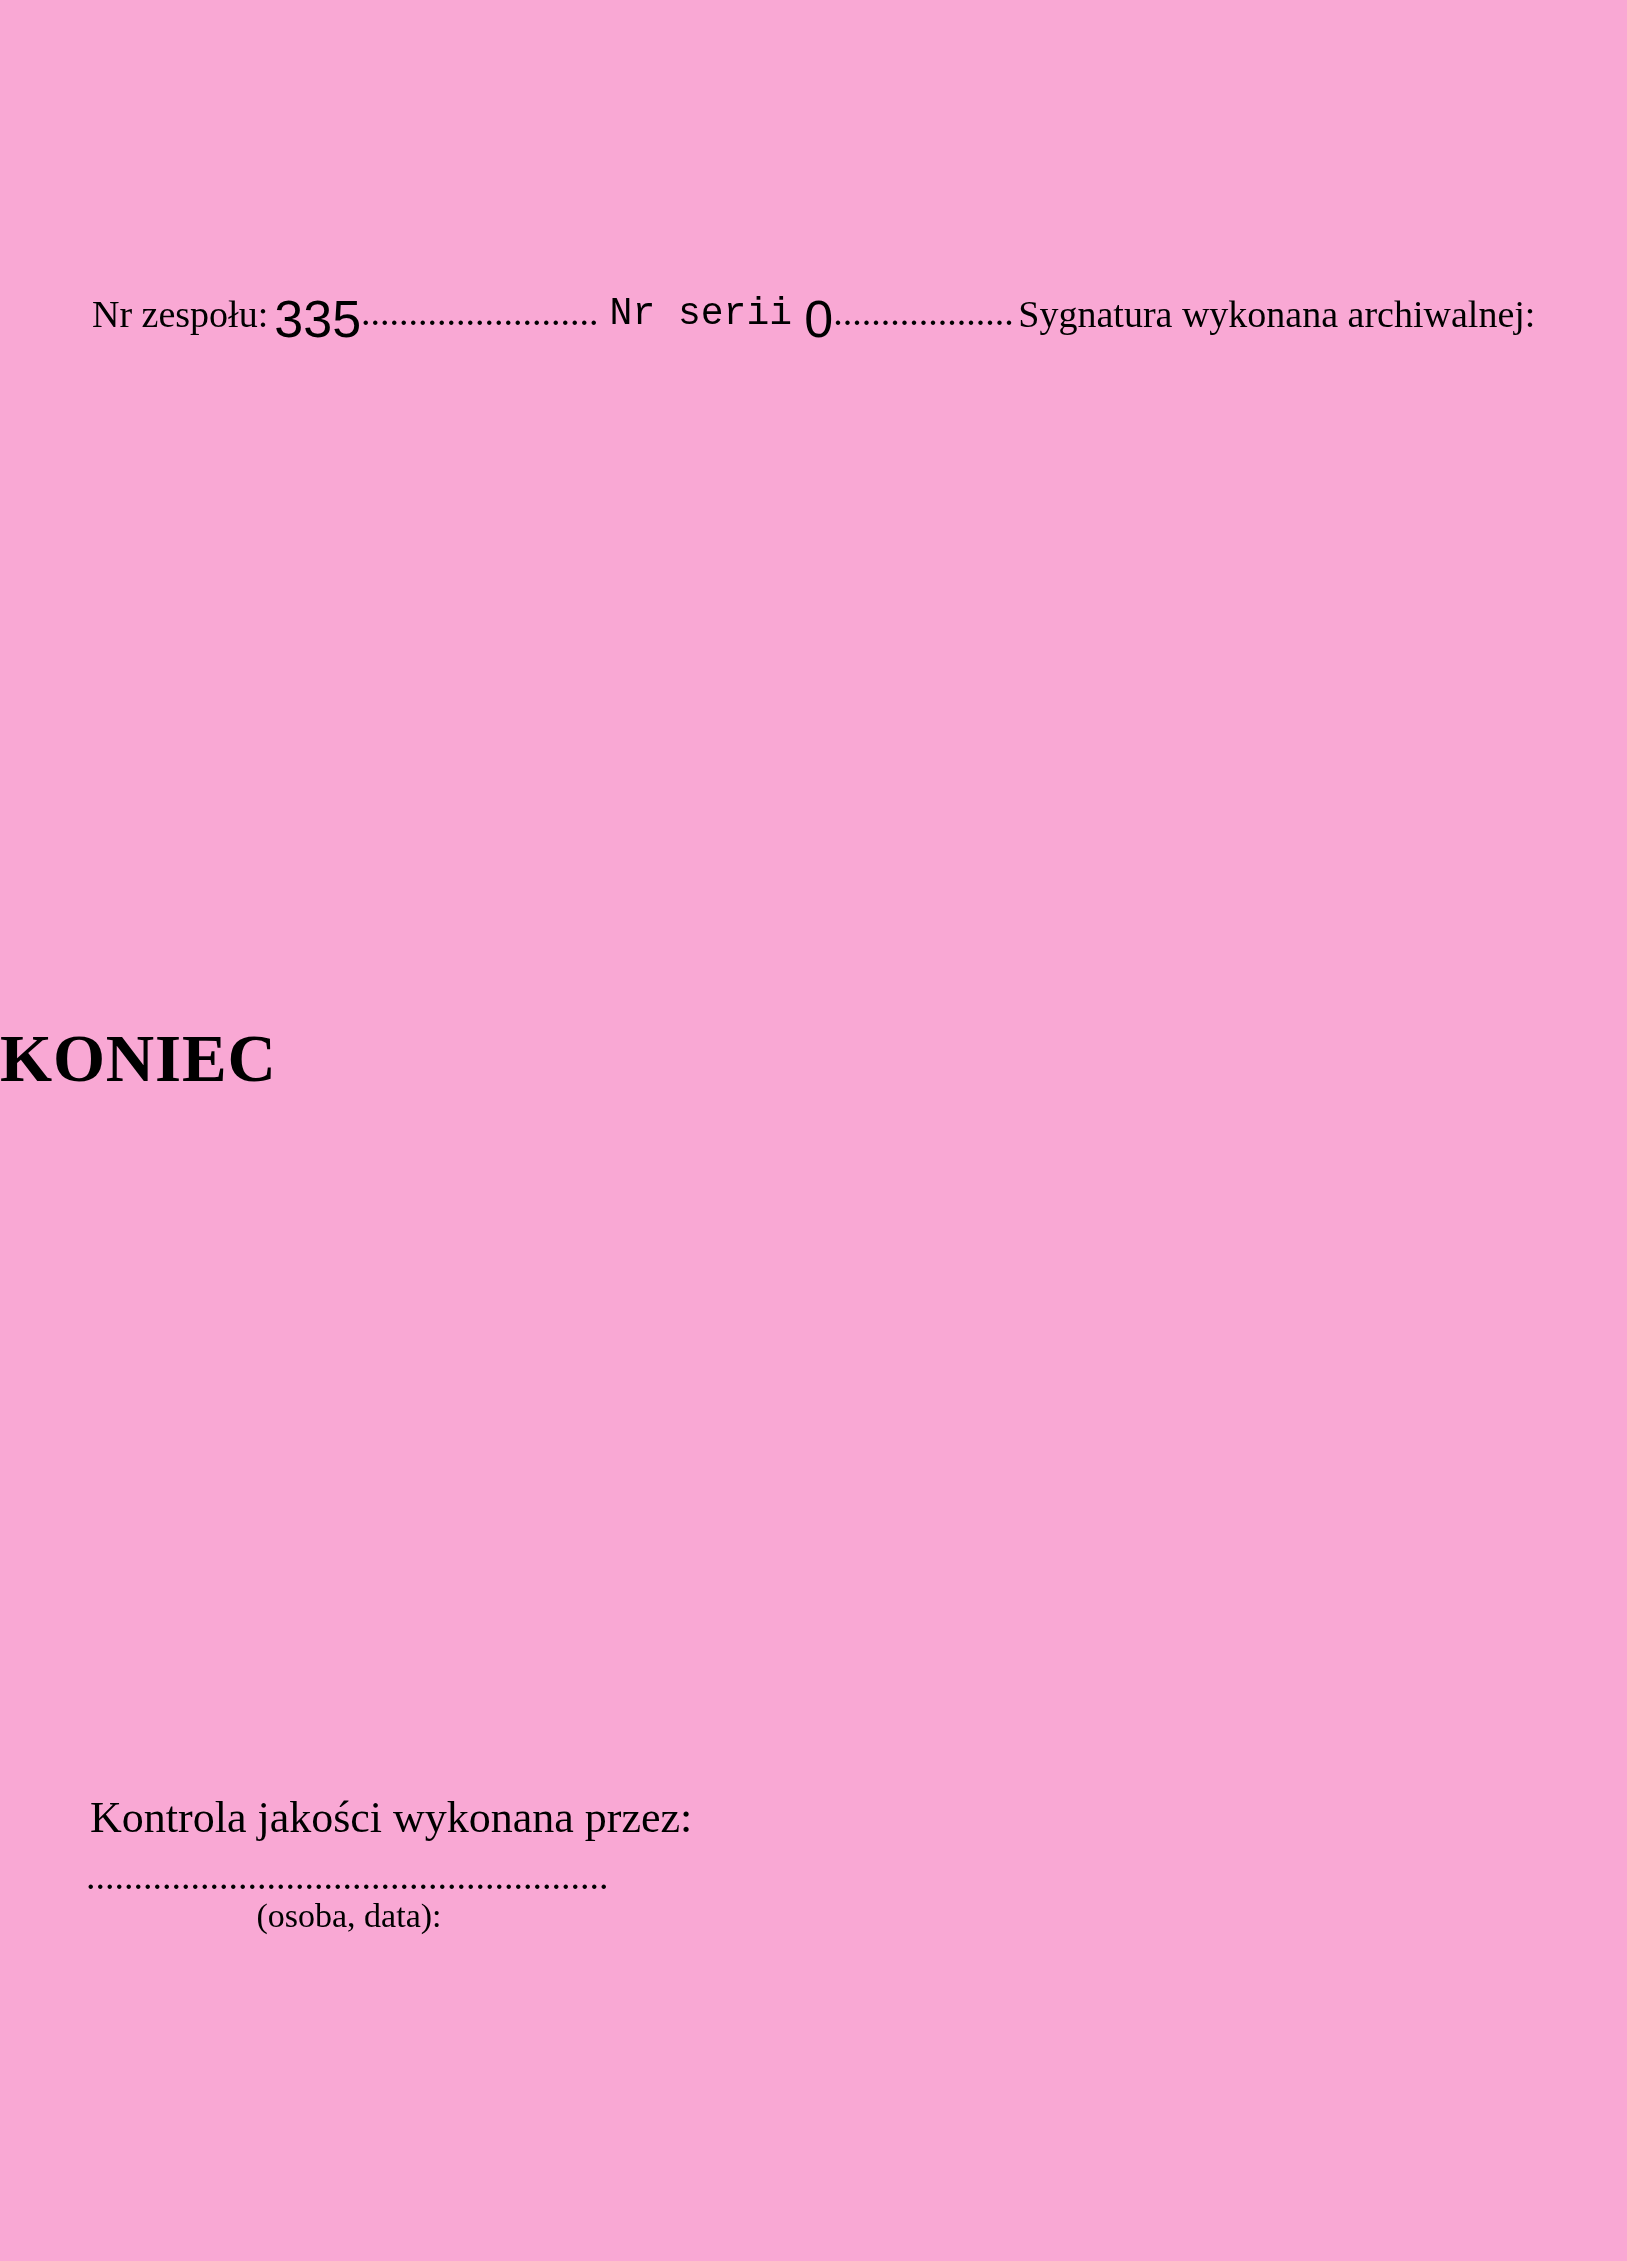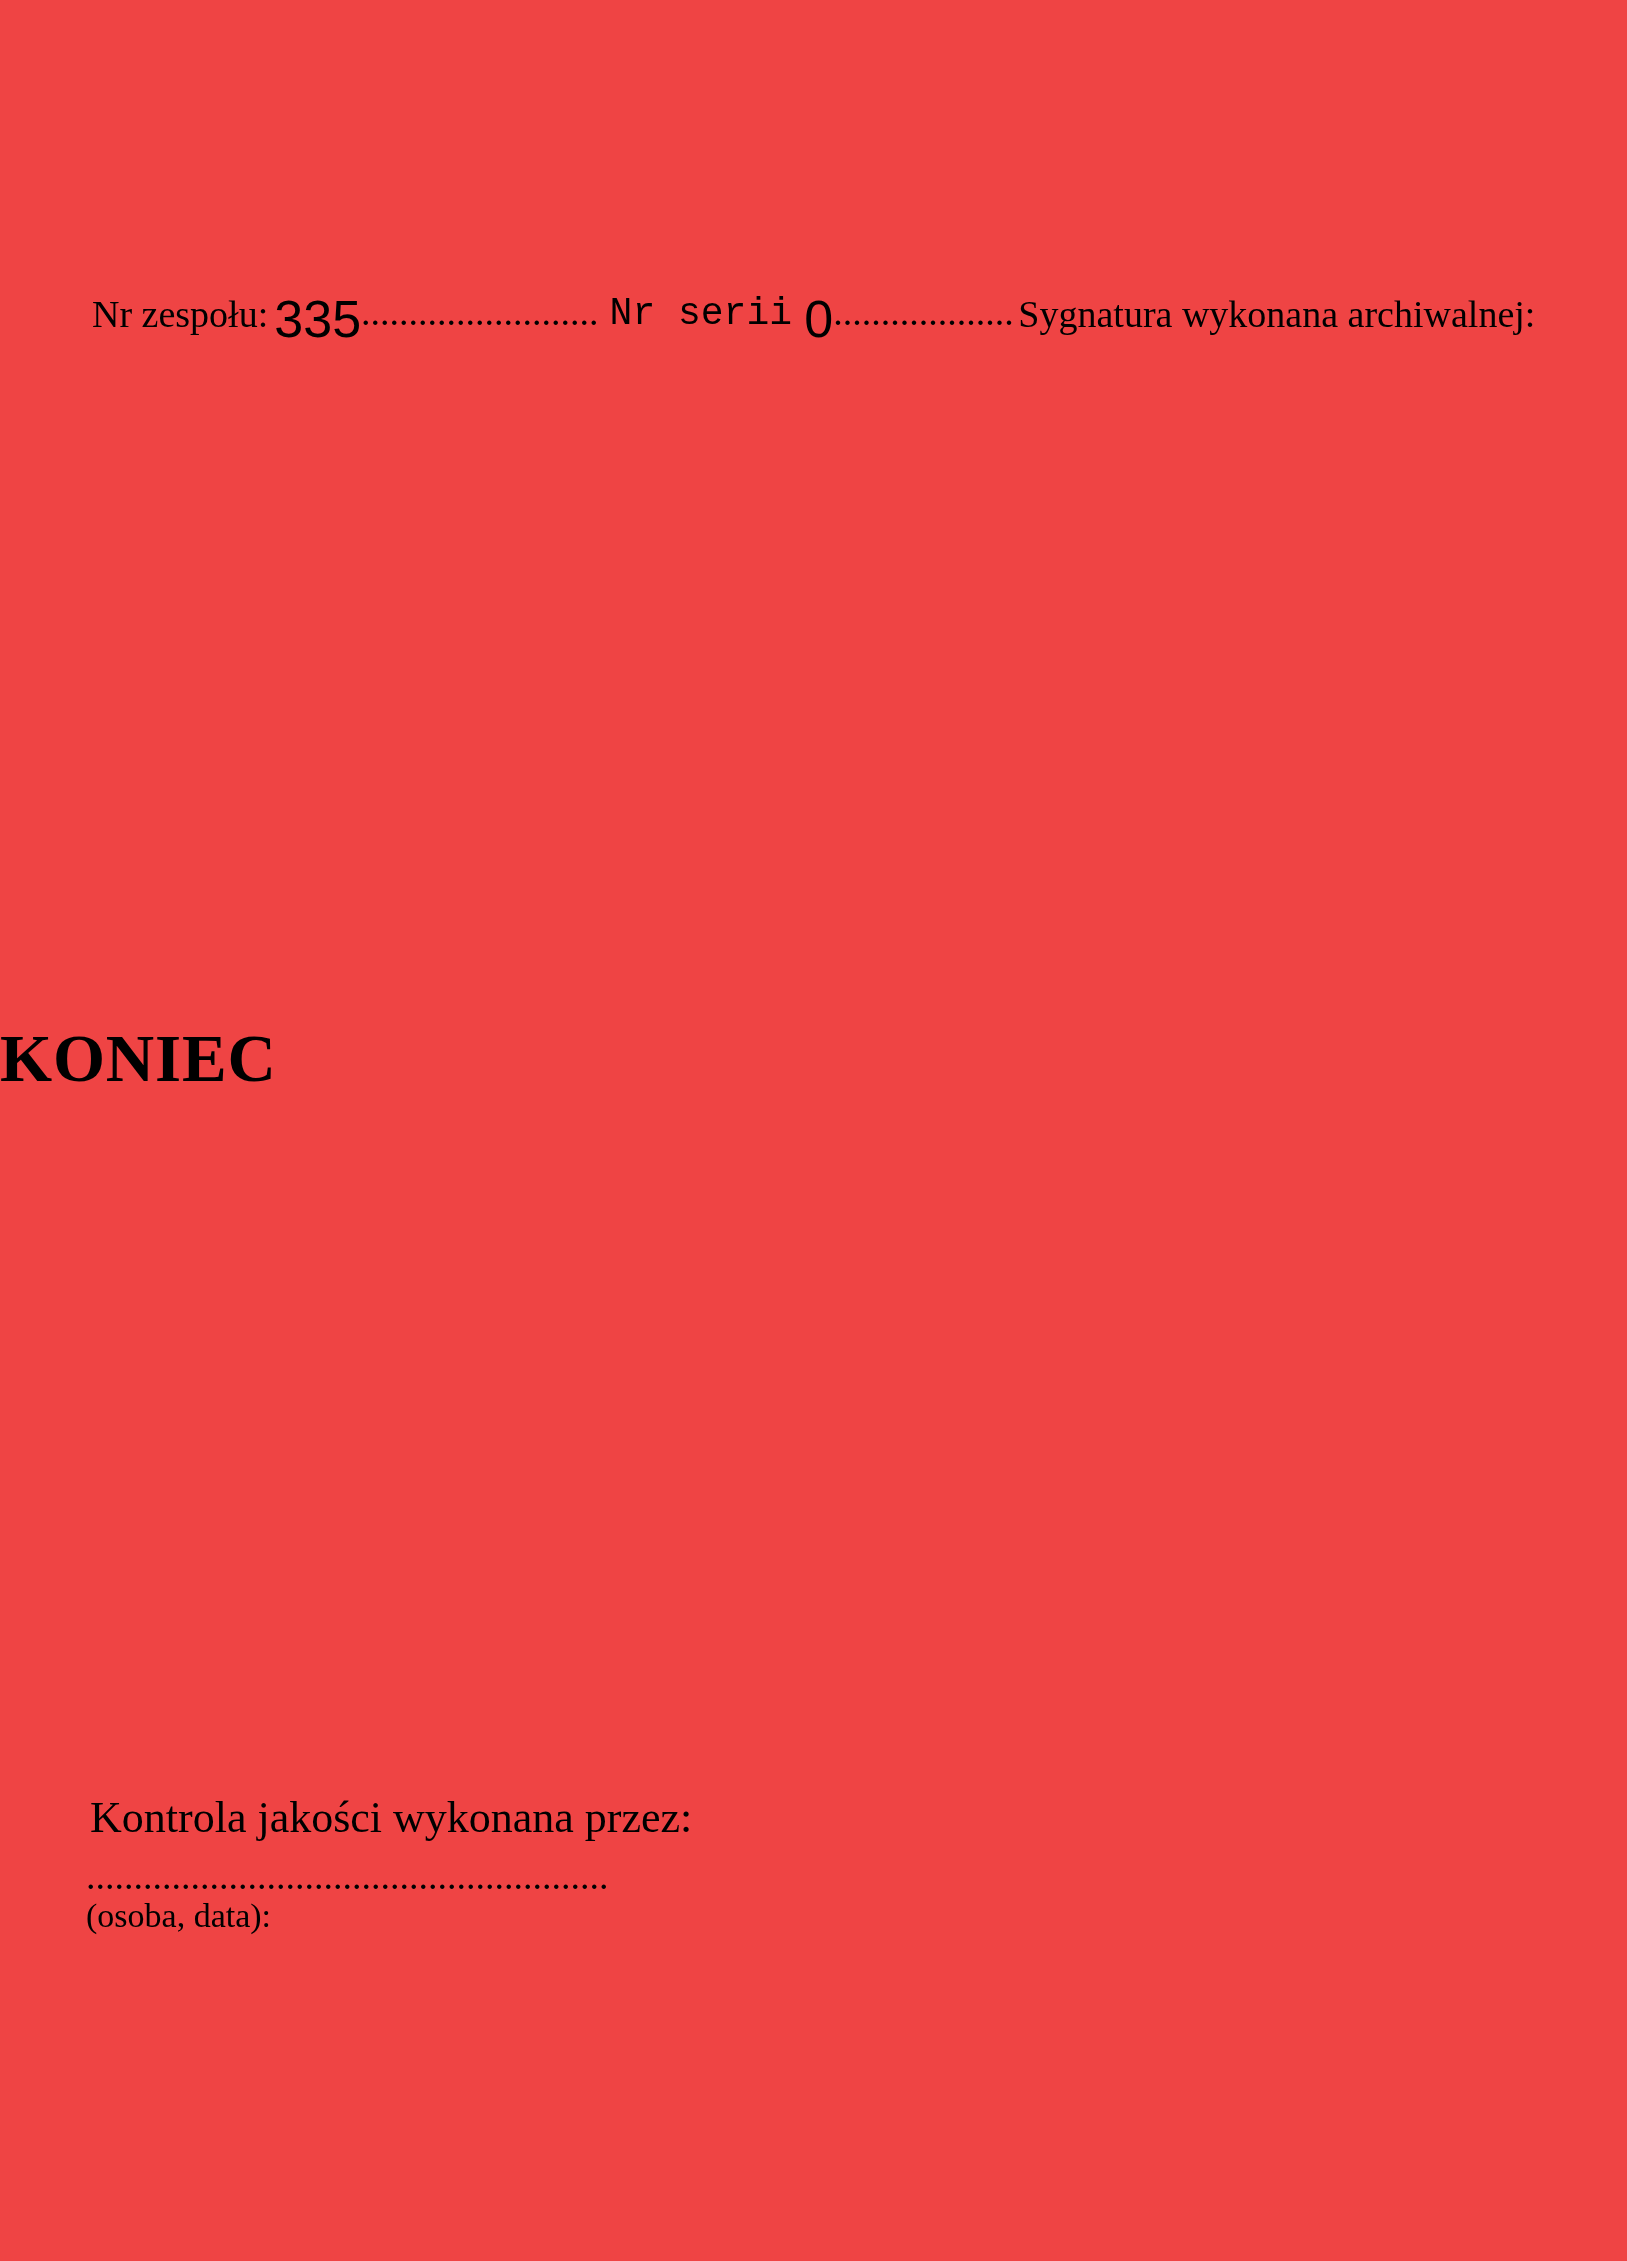--- a/index.html
+++ b/index.html
@@ -4,21 +4,21 @@
 <style>
   html, body {
     margin: 0;
     padding: 0;
     background: #ffffff;
   }
   .page {
     position: relative;
     width: 1628px;
     height: 2261px;
-    background: #ef4444;
+    background: #f9a8d4;
     color: #000000;
     font-family: "Liberation Serif", "DejaVu Serif", serif;
     overflow: hidden;
   }
   
   .header-line {
     position: absolute;
     left: 92px;
     top: 286px;
     display: flex;
@@ -75,21 +75,21 @@
     top: 1857px;
     font-size: 38px;
     line-height: 1;
     white-space: nowrap;
   }
   .footer-caption {
     position: absolute;
     left: 86px;
     top: 1899px;
     width: 526px;
-    text-align: left;
+    text-align: center;
     font-size: 34px;
     line-height: 1;
   }
 </style>
 </head>
 <body>
 
 <div class="page">
 
   <div class="header-line">

